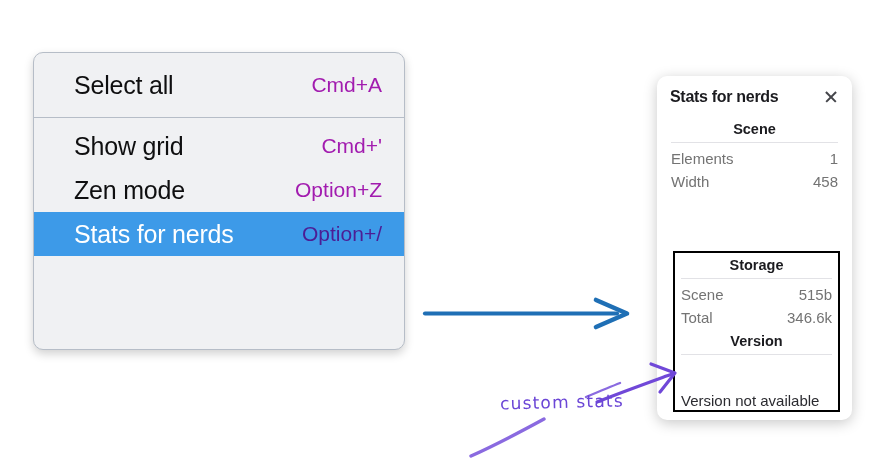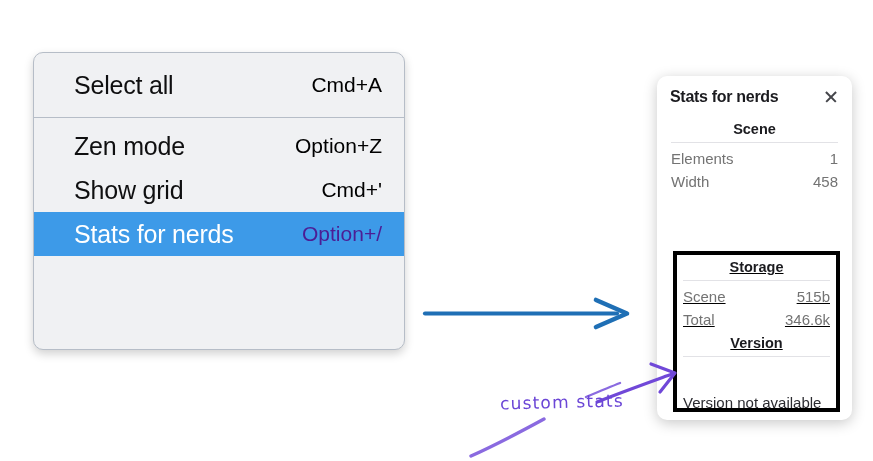--- a/index.html
+++ b/index.html
@@ -23,21 +23,21 @@
   .menu-sep{height:1px;background:#b6bdc7;margin:0;}
   .menu-item{
     position:relative;height:44px;display:flex;align-items:center;
     padding:0 22px 0 40px;box-sizing:border-box;
   }
   .menu-item.first-group{height:52px;}
   .menu-label{
     font-size:25px;color:#0f0f10;letter-spacing:-0.2px;white-space:nowrap;
   }
   .menu-shortcut{
-    margin-left:auto;font-size:21px;color:#000000;white-space:nowrap;
+    margin-left:auto;font-size:21px;color:#a21caf;white-space:nowrap;
   }
   .menu-item.highlighted{background:#3d9ae8;}
   .menu-item.highlighted .menu-label{color:#ffffff;}
   .menu-item.highlighted .menu-shortcut{color:#4c1d95;}
 
   
   #stats-panel{
     position:absolute;left:657px;top:76px;width:195px;height:344px;
     background:#ffffff;border-radius:10px;
     box-shadow:0 3px 14px rgba(0,0,0,0.22);
@@ -68,23 +68,22 @@
   .sec-rule{height:1px;background:#e2e2e6;margin:0 1px 4px 1px;}
   .stat-row{
     display:flex;align-items:center;justify-content:space-between;
     font-size:15px;color:#737373;padding:3px 1px;
   }
   .stat-val{text-align:right;}
 
   
   #custom-stats-box{
     position:absolute;left:16px;top:175px;width:167px;height:161px;
-    border:4px solid #000000;box-sizing:border-box;
+    border:2px solid #000000;box-sizing:border-box;
     padding:0 5px;
-    text-decoration:underline;
   }
   #custom-stats-box .sec-title{padding-top:4px;}
   .version-text{
     font-size:15px;color:#2b2b30;padding:4px 1px;white-space:nowrap;margin-top:33px;
   }
 
   
   #annotations{position:absolute;left:0;top:0;width:873px;height:461px;pointer-events:none;}
   #custom-stats-caption{
     position:absolute;left:500px;top:392px;
@@ -104,26 +103,26 @@
       <div class="menu-item first-group">
         <span class="menu-label">Select all</span>
         <span class="menu-shortcut">Cmd+A</span>
       </div>
     </div>
 
     <div class="menu-sep"></div>
 
     <div class="menu-group">
       <div class="menu-item">
+        <span class="menu-label">Show grid</span>
+        <span class="menu-shortcut">Cmd+'</span>
+      </div>
+      <div class="menu-item">
         <span class="menu-label">Zen mode</span>
         <span class="menu-shortcut">Option+Z</span>
-      </div>
-      <div class="menu-item">
-        <span class="menu-label">Show grid</span>
-        <span class="menu-shortcut">Cmd+'</span>
       </div>
       <div class="menu-item highlighted">
         <span class="menu-label">Stats for nerds</span>
         <span class="menu-shortcut">Option+/</span>
       </div>
     </div>
   </div>
 
   <div id="stats-panel">
 

